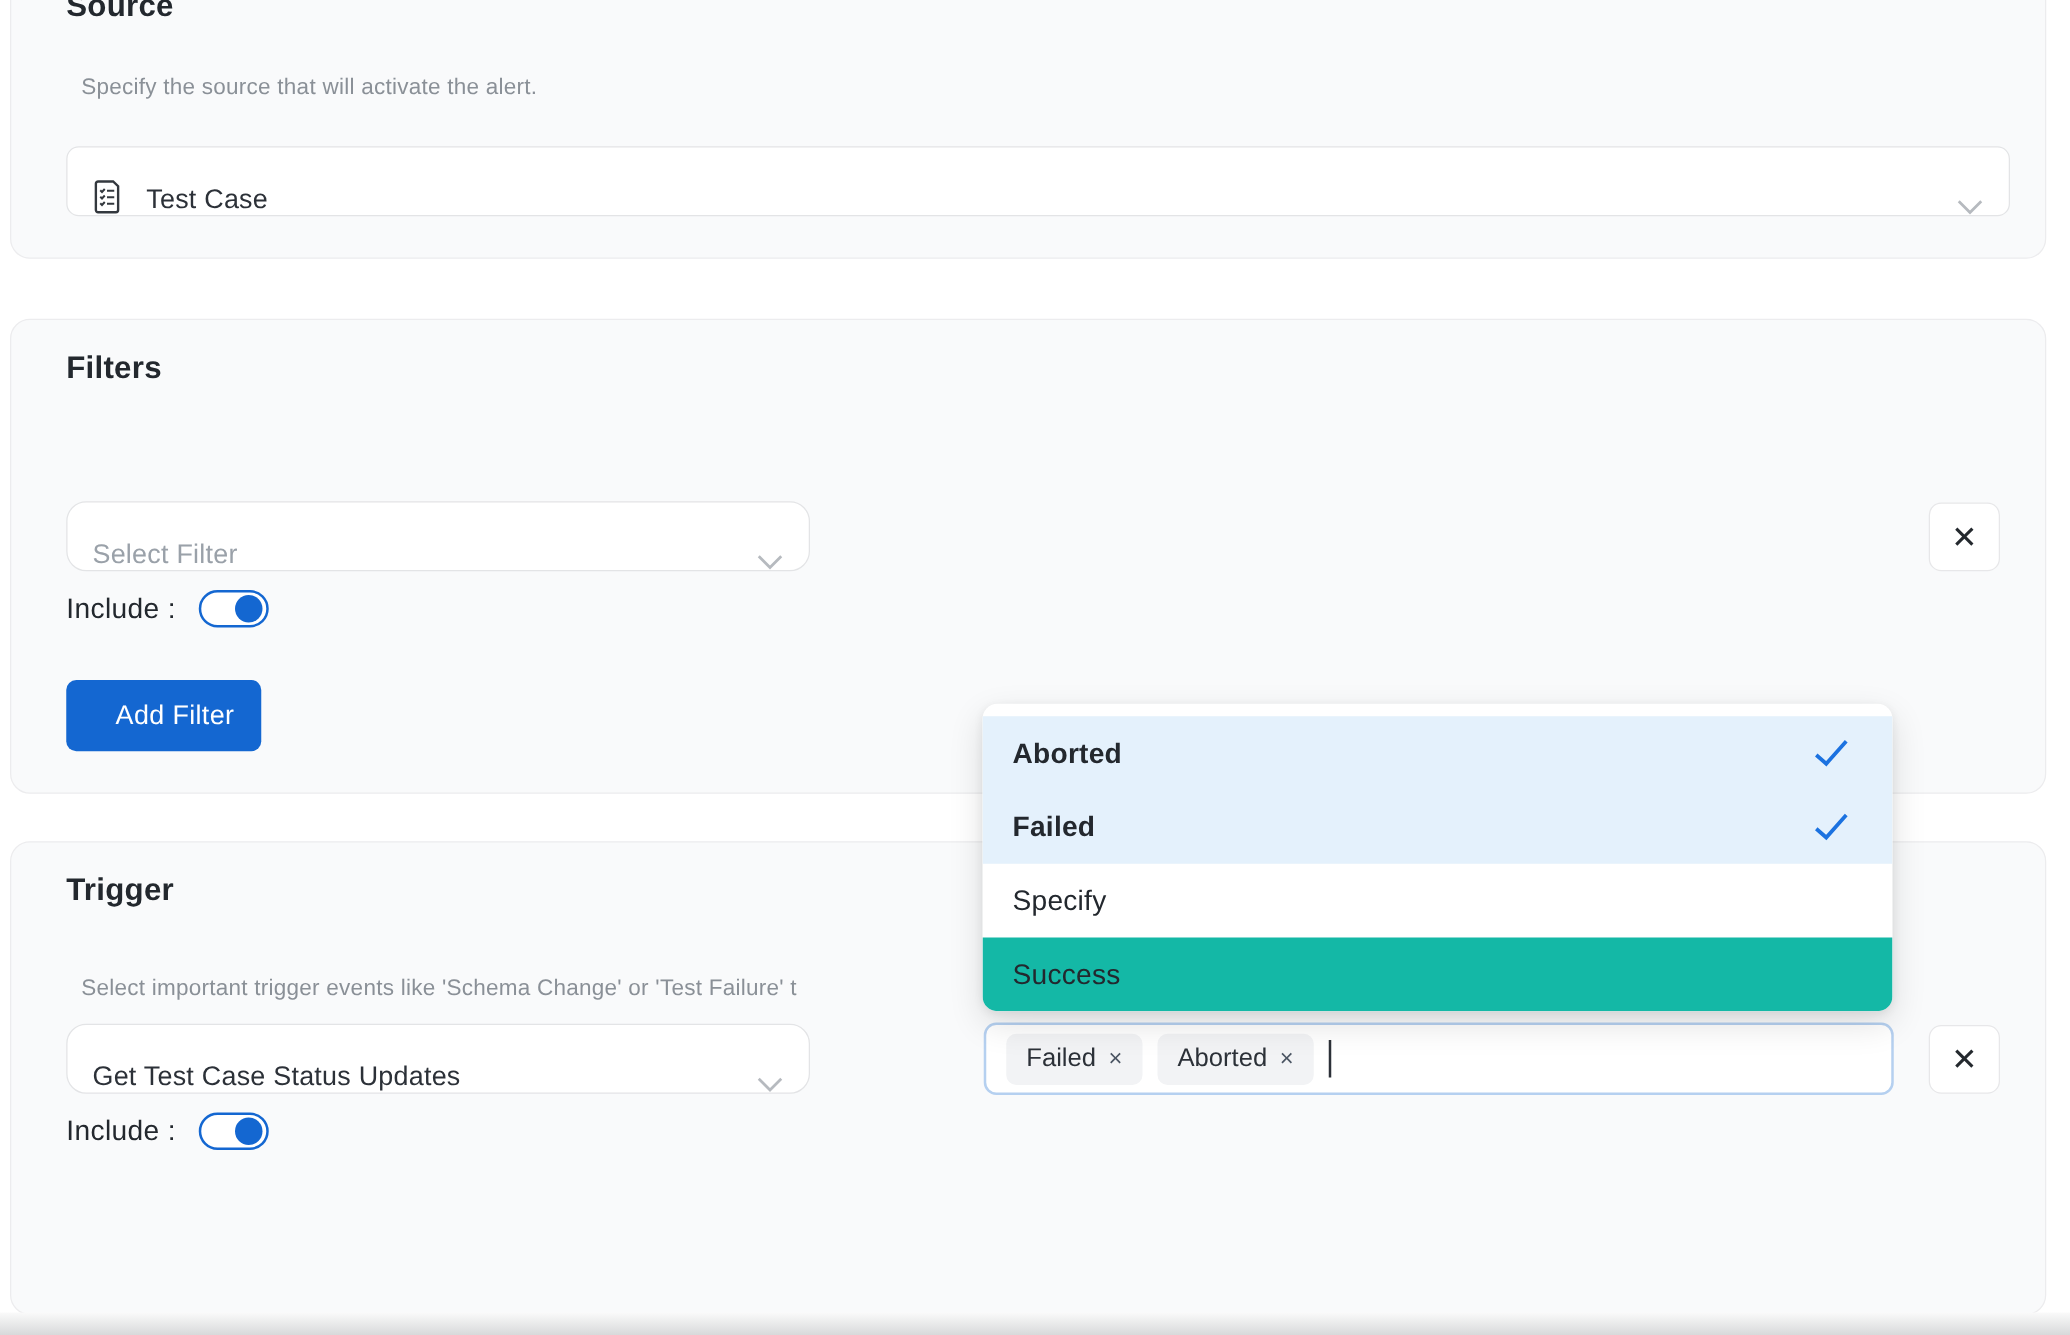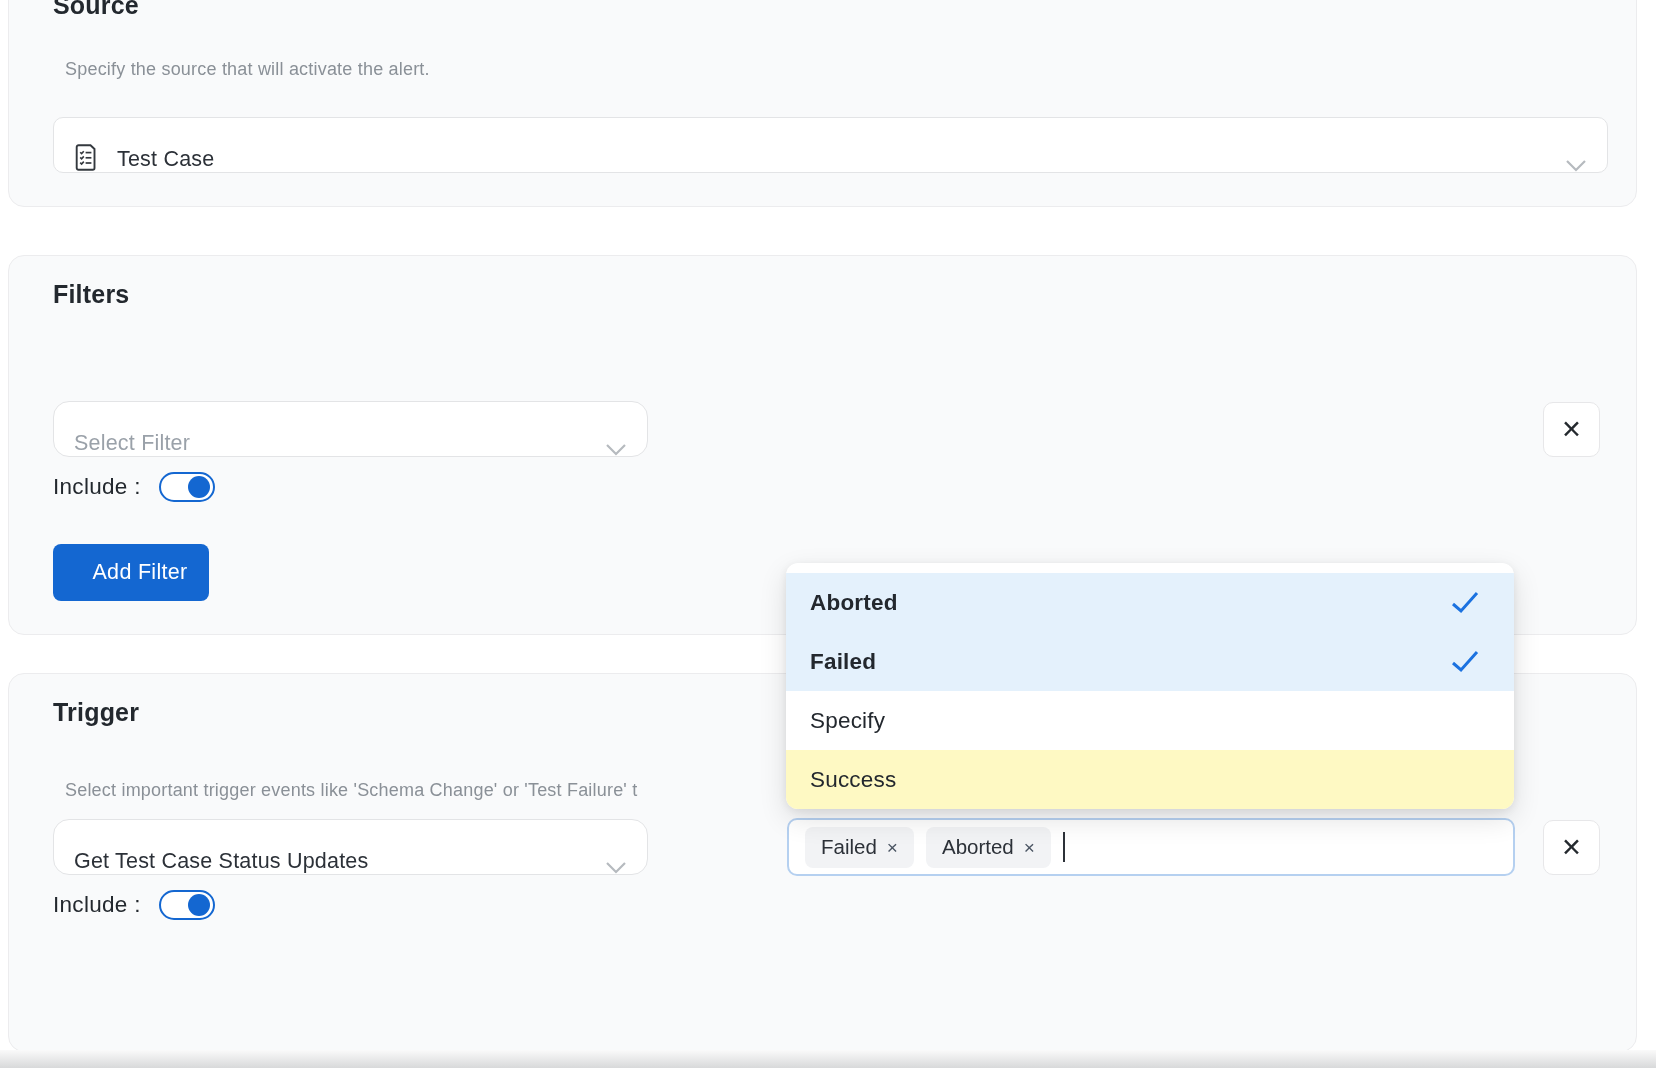--- a/index.html
+++ b/index.html
@@ -93,21 +93,21 @@
     background:#ffffff;border-radius:12px;padding-top:10px;
     box-shadow:0 10px 28px rgba(0,0,0,.12), 0 2px 8px rgba(0,0,0,.07);
     overflow:hidden;z-index:5;
   }
   .option{
     height:59px;display:flex;align-items:center;
     padding:0 34px 0 24px;font-size:22.5px;color:#23282e;cursor:pointer;
     letter-spacing:.2px;
   }
   .option.selected{background:#e4f1fc;font-weight:700;}
-  .option.alt{background:#fef9c3;}
+  .option.alt{background:#14b8a6;}
   .option .check{margin-left:auto;display:flex;align-items:center;}
   
   .bottom-fade{
     position:absolute;left:0;top:1050px;width:1656px;height:18px;
     background:linear-gradient(#fafafa,#d8d9da);
   }
 </style>
 </head>
 <body>
 

